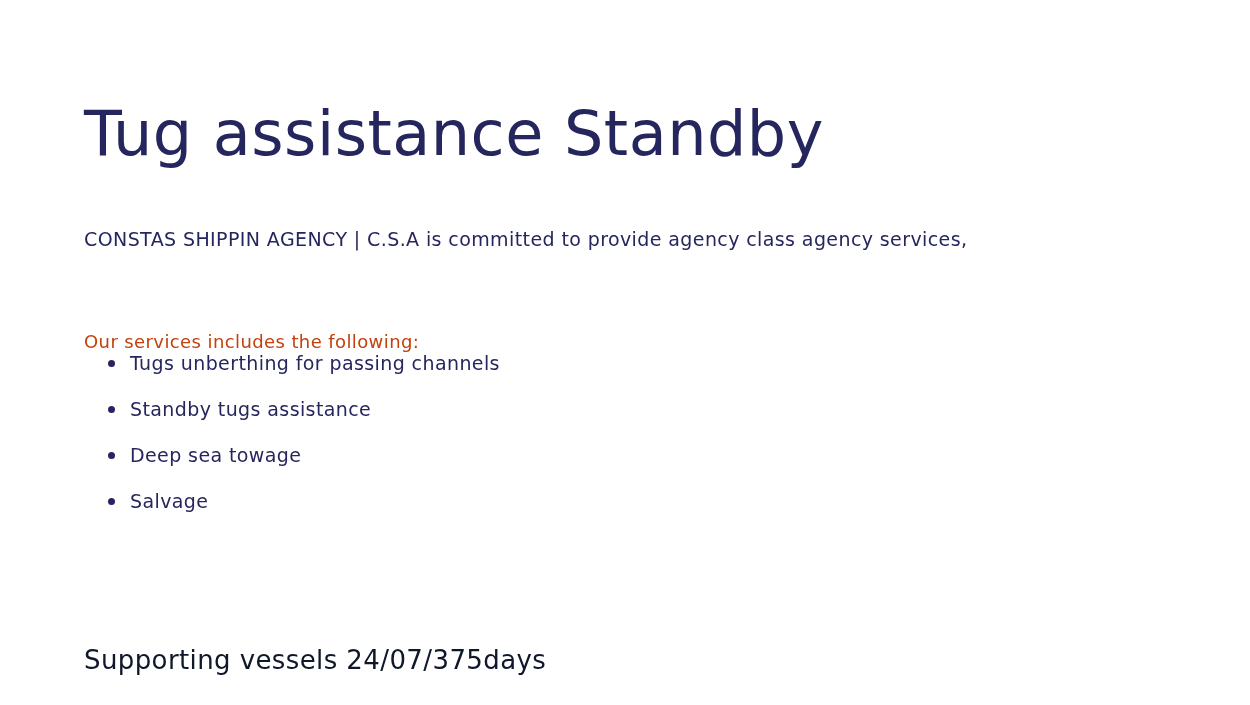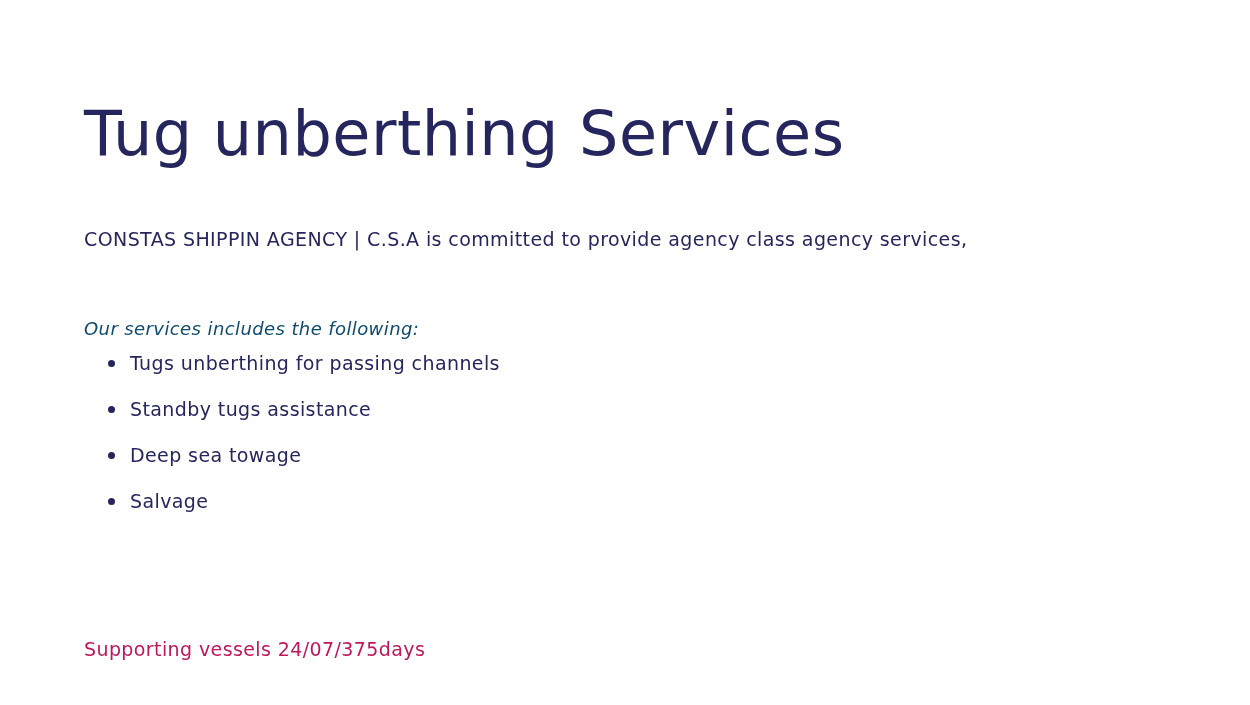--- a/index.html
+++ b/index.html
@@ -37,25 +37,24 @@
     top: 206px;
     font-size: 19px;
     line-height: 1.5;
     letter-spacing: 0.4px;
     color: #26265e;
     white-space: nowrap;
   }
   .lead-in {
     position: absolute;
     left: 84px;
-    top: 300px;
+    top: 313px;
     font-size: 18px;
-    font-style: italic;
     letter-spacing: 0.4px;
-    color: #0c4a6e;
+    color: #c2410c;
     white-space: nowrap;
   }
   .services-list {
     position: absolute;
     left: 84px;
     top: 340px;
     margin: 0;
     padding: 0;
     list-style: none;
     width: 900px;
@@ -77,32 +76,32 @@
     width: 7px;
     height: 7px;
     margin-top: -3px;
     border-radius: 50%;
     background: #26265e;
   }
   .footer-note {
     position: absolute;
     left: 84px;
     top: 619px;
-    font-size: 19px;
+    font-size: 26px;
     letter-spacing: 0.4px;
-    color: #be185d;
+    color: #0f172a;
     white-space: nowrap;
   }
 </style>
 </head>
 <body>
 
 <div class="page">
 
-  <h1 class="title">Tug unberthing Services</h1>
+  <h1 class="title">Tug assistance Standby</h1>
 
   <p class="intro">CONSTAS SHIPPIN AGENCY | C.S.A is committed to provide agency class agency services,</p>
 
   <p class="lead-in">Our services includes the following:</p>
 
   <ul class="services-list">
     <li>
       <span class="bullet"></span>
       <span>Tugs unberthing for passing channels</span>
     </li>

